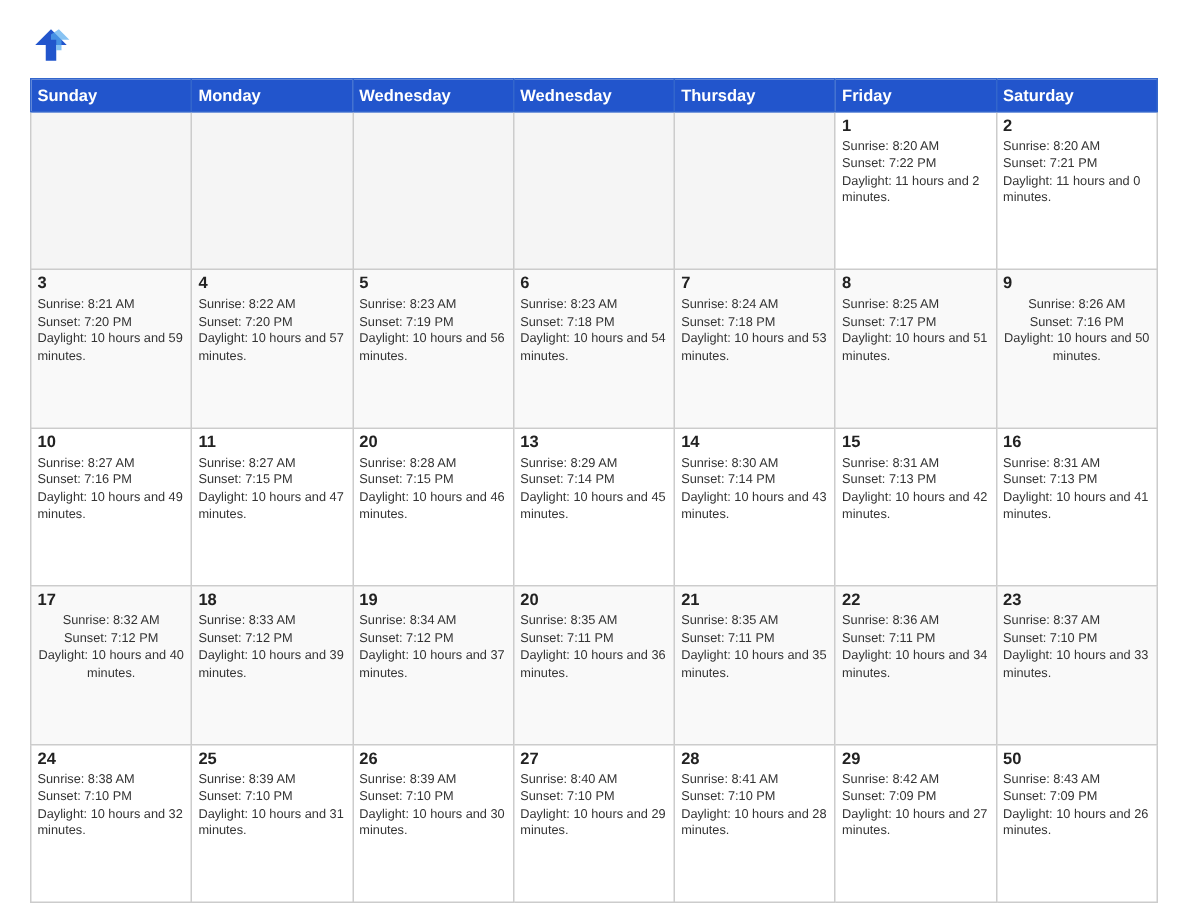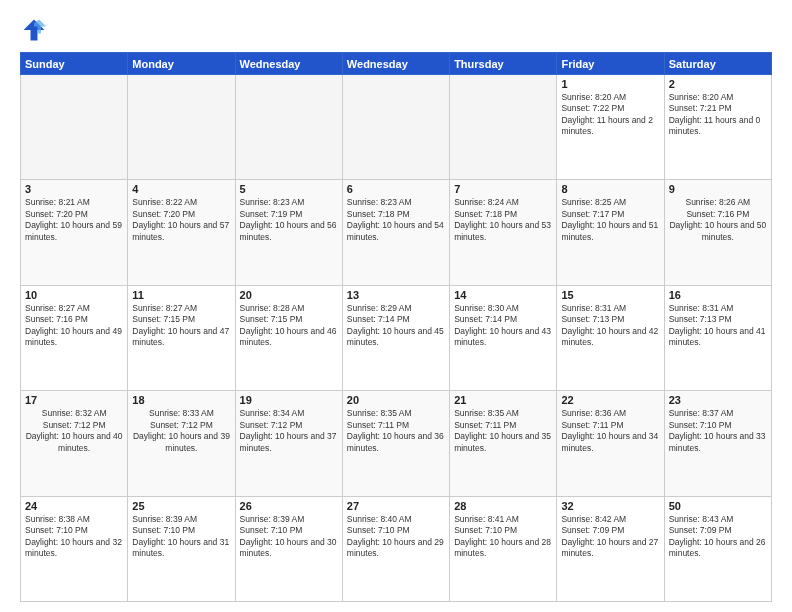--- a/index.html
+++ b/index.html
@@ -250,21 +250,21 @@
         </tr>
         <tr class="row-bg-light">
           <td>
             <span class="day-number">17</span>
             <div class="day-info" style="white-space: pre-line; text-align: center;">Sunrise: 8:32 AM
 Sunset: 7:12 PM
 Daylight: 10 hours and 40 minutes.</div>
           </td>
           <td>
             <span class="day-number">18</span>
-            <div class="day-info" style="white-space: pre-line; text-align: center;">Sunrise: 8:33 AM
+            <div class="day-info" style="white-space: pre-line;">Sunrise: 8:33 AM
 Sunset: 7:12 PM
 Daylight: 10 hours and 39 minutes.</div>
           </td>
           <td>
             <span class="day-number">19</span>
             <div class="day-info" style="white-space: pre-line;">Sunrise: 8:34 AM
 Sunset: 7:12 PM
 Daylight: 10 hours and 37 minutes.</div>
           </td>
           <td>
@@ -317,21 +317,21 @@
 Sunset: 7:10 PM
 Daylight: 10 hours and 29 minutes.</div>
           </td>
           <td>
             <span class="day-number">28</span>
             <div class="day-info" style="white-space: pre-line;">Sunrise: 8:41 AM
 Sunset: 7:10 PM
 Daylight: 10 hours and 28 minutes.</div>
           </td>
           <td>
-            <span class="day-number">32</span>
+            <span class="day-number">29</span>
             <div class="day-info" style="white-space: pre-line;">Sunrise: 8:42 AM
 Sunset: 7:09 PM
 Daylight: 10 hours and 27 minutes.</div>
           </td>
           <td>
             <span class="day-number">50</span>
             <div class="day-info" style="white-space: pre-line;">Sunrise: 8:43 AM
 Sunset: 7:09 PM
 Daylight: 10 hours and 26 minutes.</div>
           </td>

